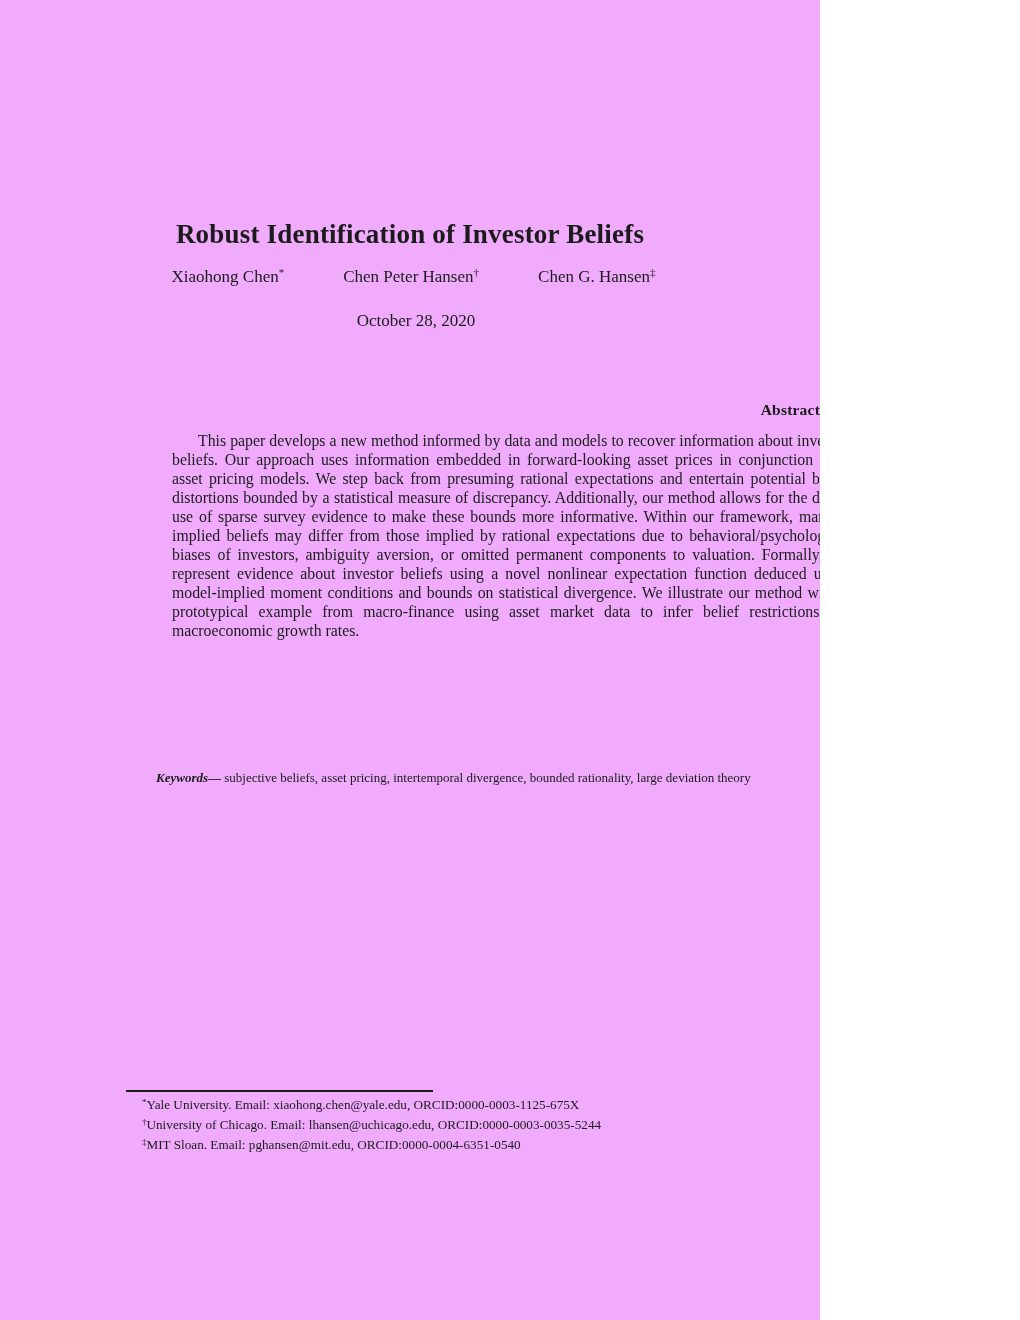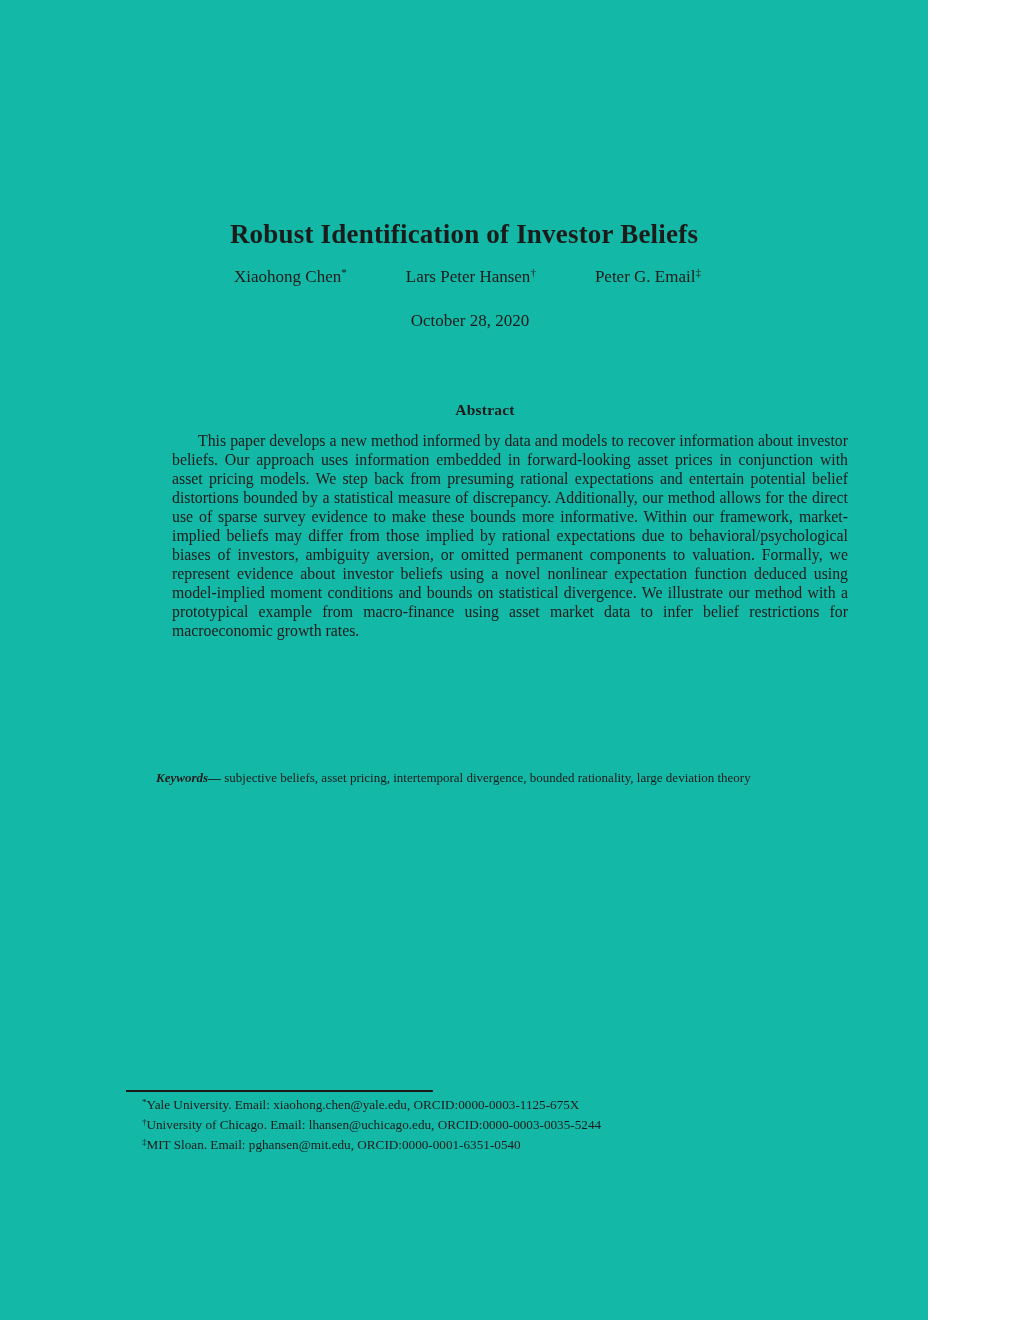--- a/index.html
+++ b/index.html
@@ -2,23 +2,23 @@
 <html><head>
 <meta charset="utf-8">
 <style>
   html, body {
     margin: 0;
     padding: 0;
     background: #ffffff;
   }
   .page {
     position: relative;
-    width: 928px;
+    width: 820px;
     height: 1320px;
-    background: #14b8a6;
+    background: #f0abfc;
     color: #1b1b1b;
     font-family: "Liberation Serif", "DejaVu Serif", serif;
     overflow: hidden;
   }
   .title {
     position: absolute;
     top: 201px;
     left: 0;
     right: 0;
     text-align: center;
@@ -47,21 +47,21 @@
     left: 12px;
     right: 0;
     text-align: center;
     font-size: 17px;
   }
   .abstract-heading {
     position: absolute;
     top: 401px;
     left: 0;
     right: 0;
-    text-align: center;
+    text-align: right;
     font-size: 15.5px;
     font-weight: bold;
     letter-spacing: 0.2px;
     margin-left: 42px;
   }
   .abstract-body {
     position: absolute;
     top: 431px;
     left: 172px;
     width: 676px;
@@ -114,36 +114,36 @@
 </style>
 </head>
 <body>
 
 <div class="page">
 
   <h1 class="title">Robust Identification of Investor Beliefs</h1>
 
   <div class="authors">
     <span class="author"><span>Xiaohong Chen</span><sup>*</sup></span>
-    <span class="author"><span>Lars Peter Hansen</span><sup>†</sup></span>
-    <span class="author"><span>Peter G. Email</span><sup>‡</sup></span>
+    <span class="author"><span>Chen Peter Hansen</span><sup>†</sup></span>
+    <span class="author"><span>Chen G. Hansen</span><sup>‡</sup></span>
   </div>
 
   <div class="date">October 28, 2020</div>
 
   <div class="abstract-heading">Abstract</div>
 
   <p class="abstract-body">This paper develops a new method informed by data and models to recover information about investor beliefs. Our approach uses information embedded in forward-looking asset prices in conjunction with asset pricing models. We step back from presuming rational expectations and entertain potential belief distortions bounded by a statistical measure of discrepancy. Additionally, our method allows for the direct use of sparse survey evidence to make these bounds more informative. Within our framework, market-implied beliefs may differ from those implied by rational expectations due to behavioral/psychological biases of investors, ambiguity aversion, or omitted permanent components to valuation. Formally, we represent evidence about investor beliefs using a novel nonlinear expectation function deduced using model-implied moment conditions and bounds on statistical divergence. We illustrate our method with a prototypical example from macro-finance using asset market data to infer belief restrictions for macroeconomic growth rates.</p>
 
   <p class="keywords">
     <span class="kw-label">Keywords—</span>
     <span>subjective beliefs, asset pricing, intertemporal divergence, bounded rationality, large deviation theory</span>
   </p>
 
   <div class="footnote-rule"></div>
 
   <div class="footnotes">
     <div class="footnote"><sup>*</sup><span>Yale University. Email: xiaohong.chen@yale.edu, ORCID:0000-0003-1125-675X</span></div>
     <div class="footnote"><sup>†</sup><span>University of Chicago. Email: lhansen@uchicago.edu, ORCID:0000-0003-0035-5244</span></div>
-    <div class="footnote"><sup>‡</sup><span>MIT Sloan. Email: pghansen@mit.edu, ORCID:0000-0001-6351-0540</span></div>
+    <div class="footnote"><sup>‡</sup><span>MIT Sloan. Email: pghansen@mit.edu, ORCID:0000-0004-6351-0540</span></div>
   </div>
 
 </div>
 
 </body></html>

